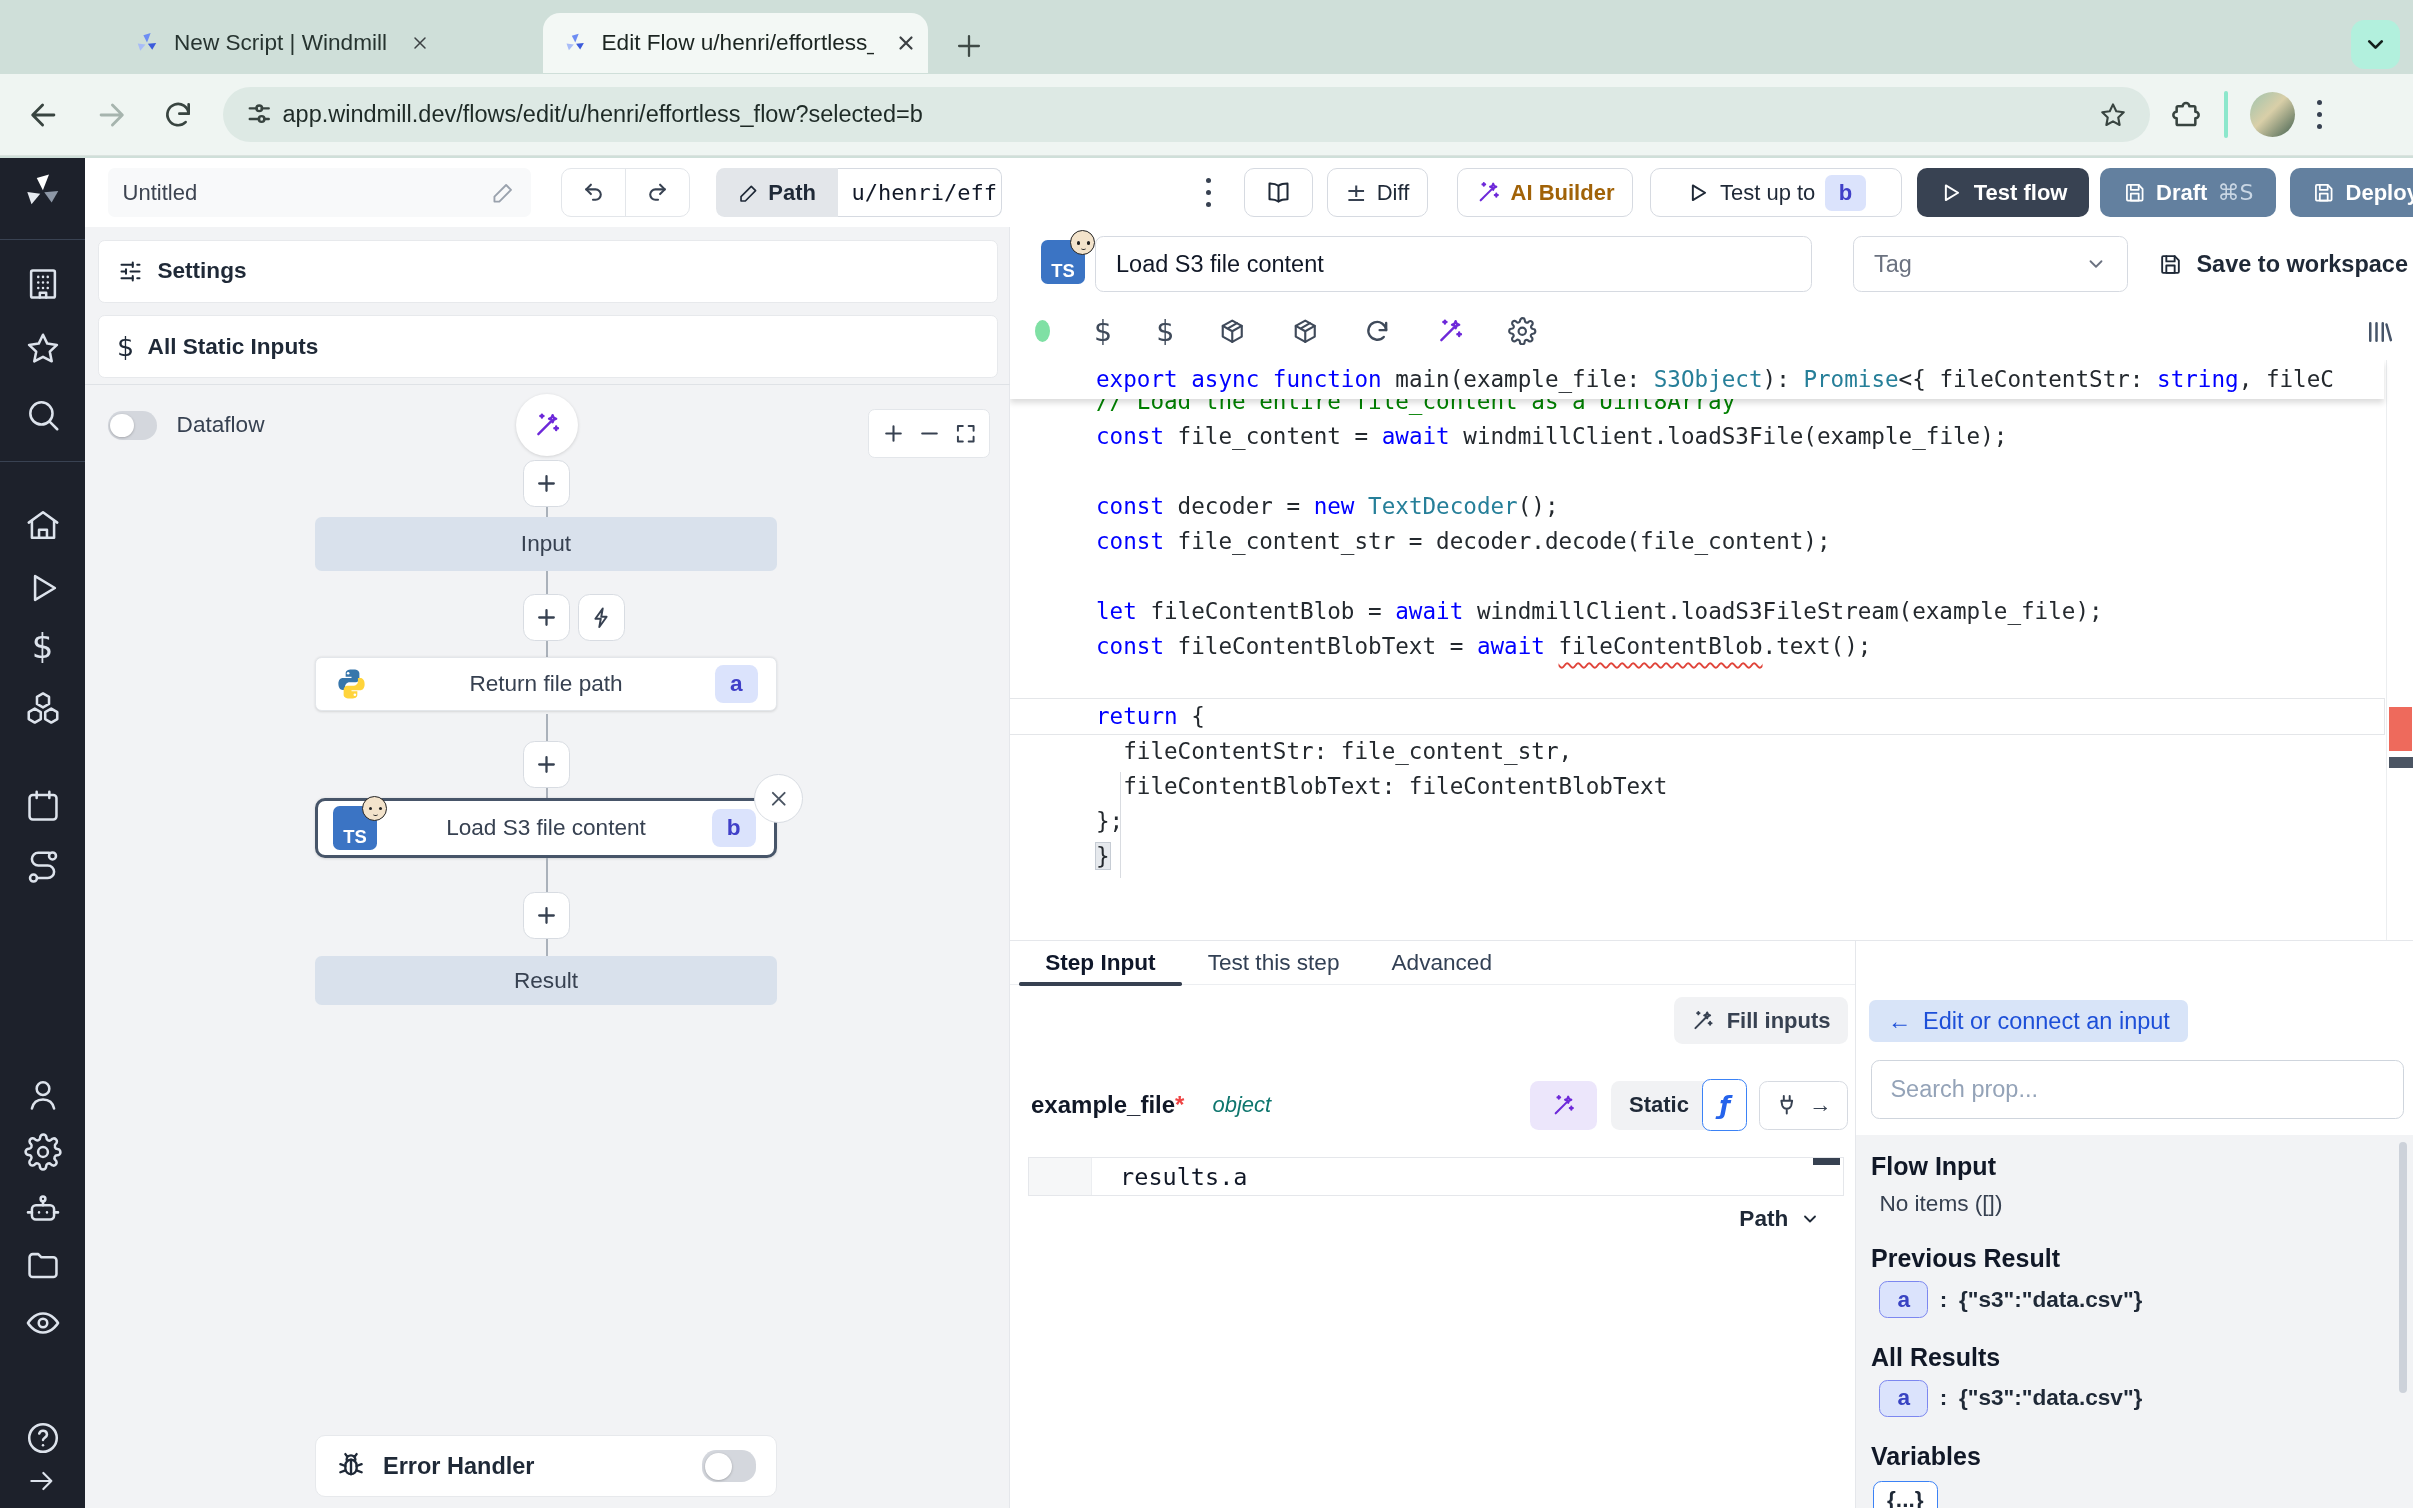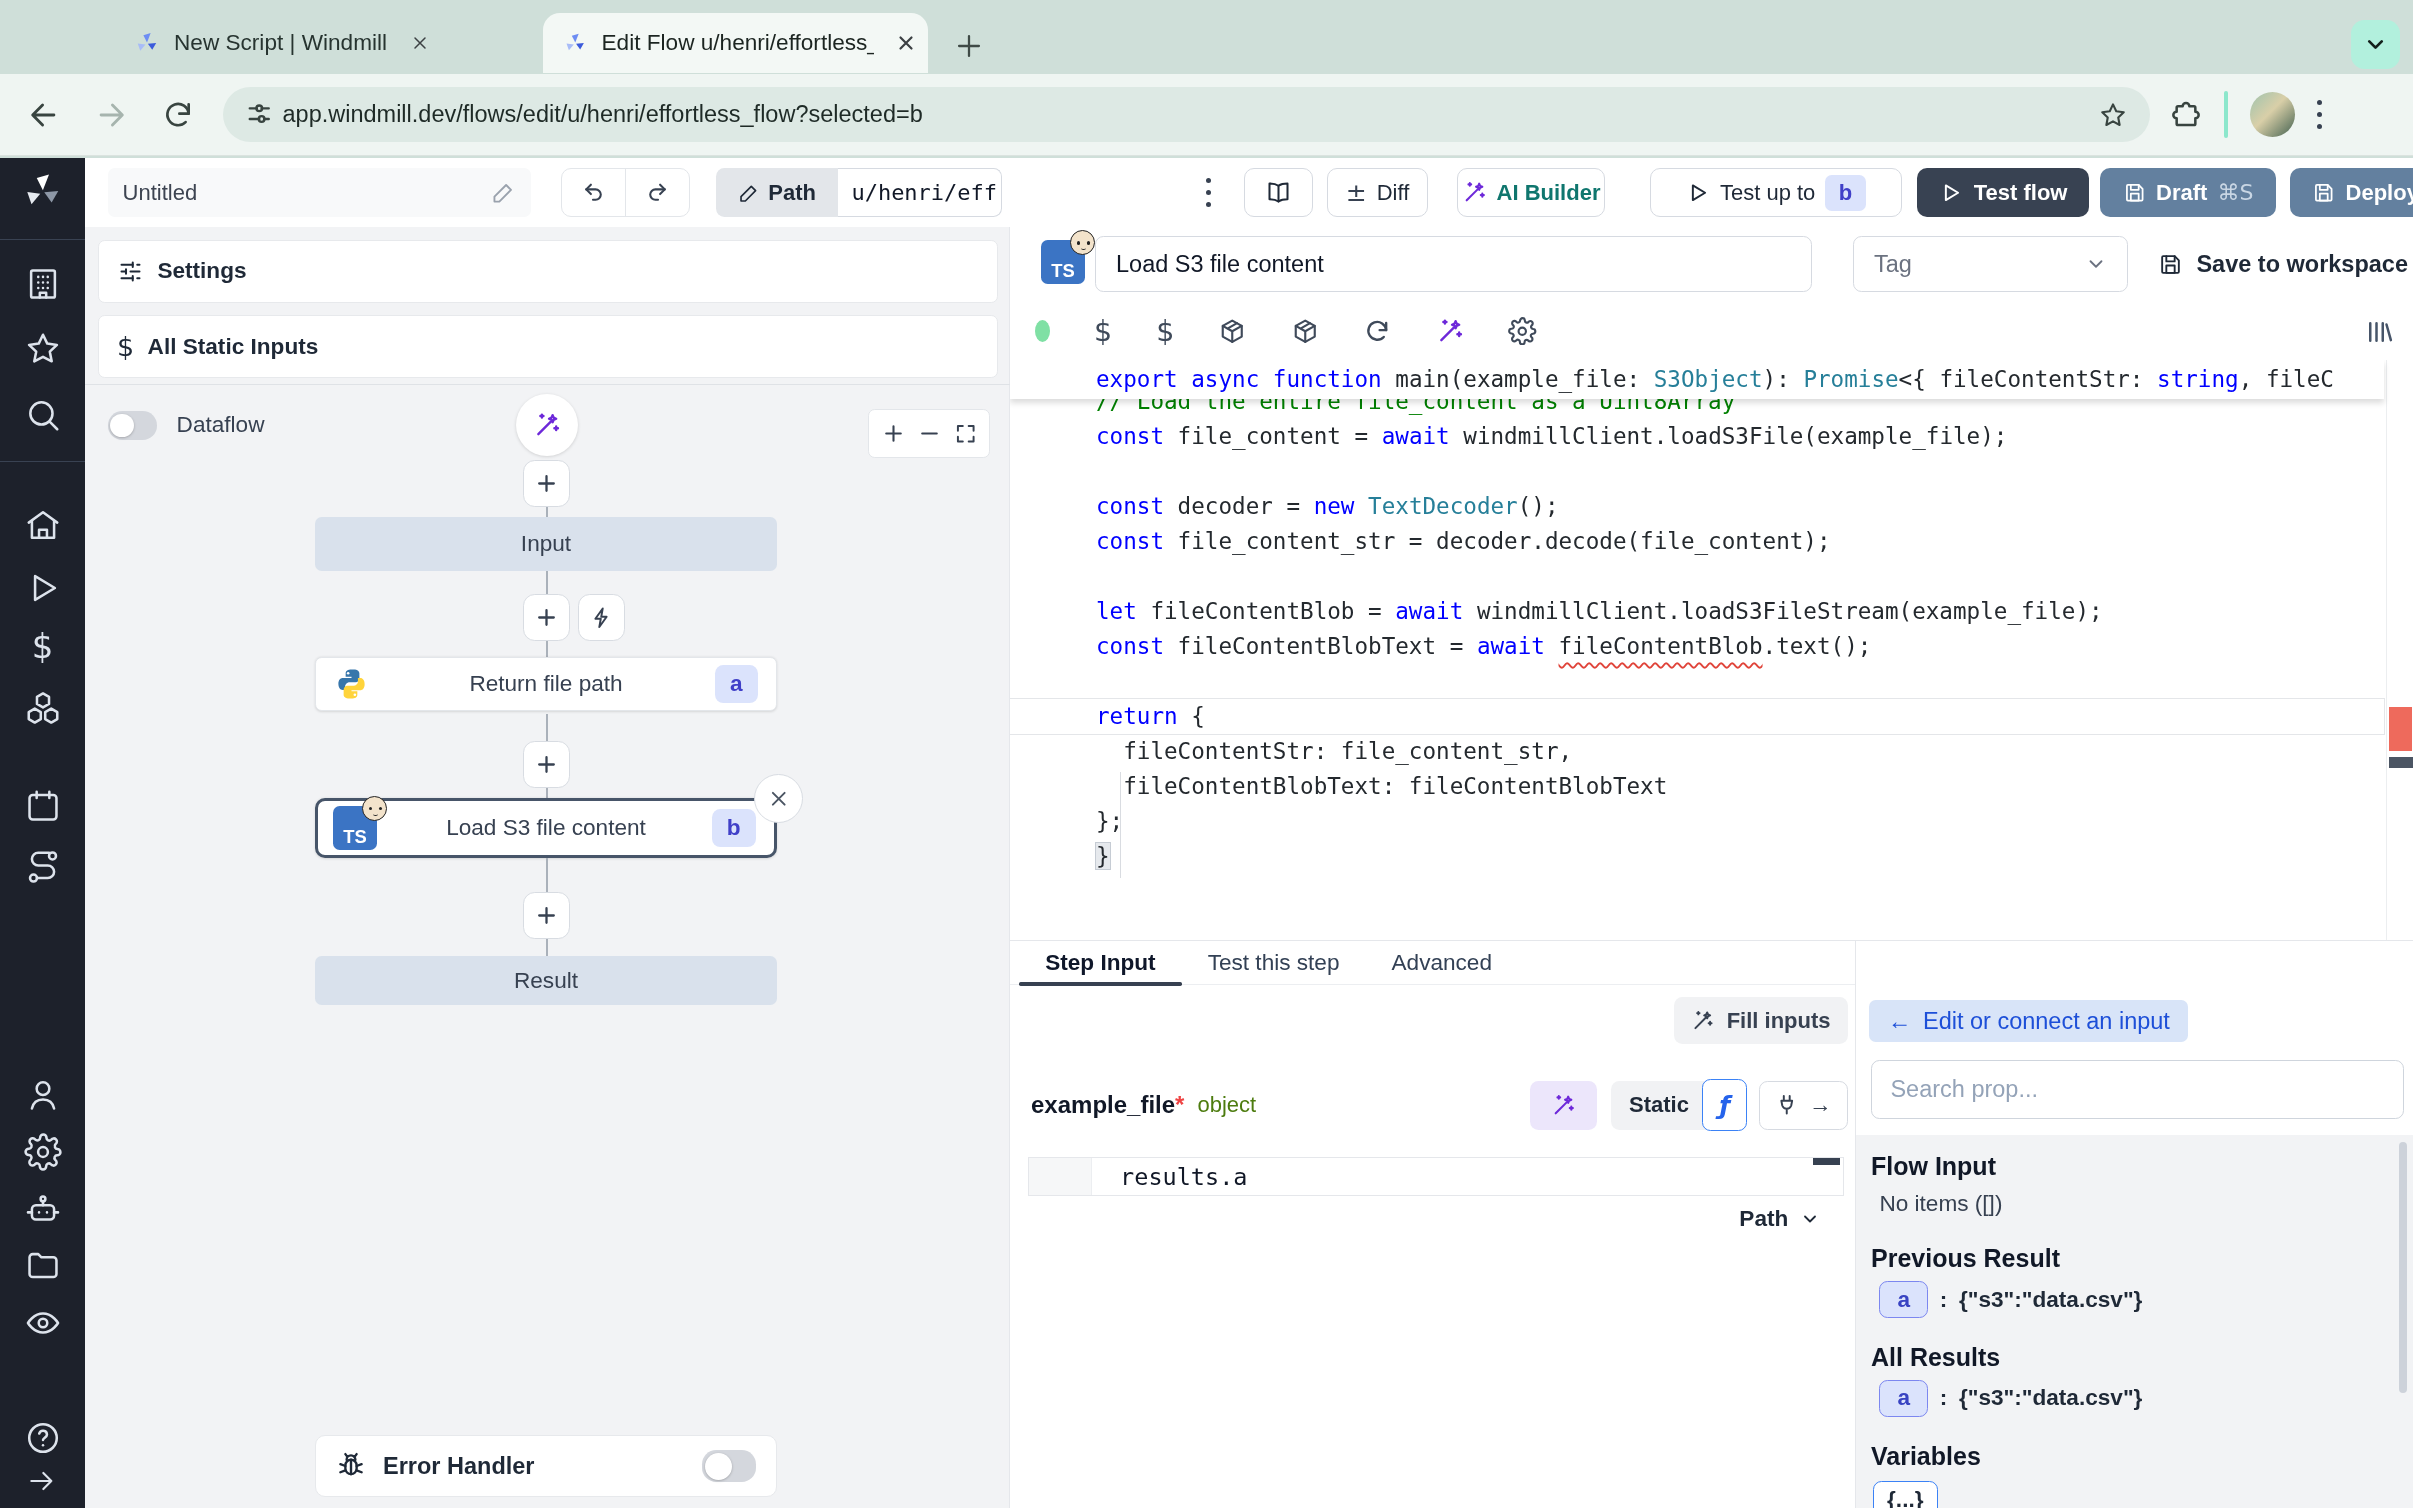--- a/index.html
+++ b/index.html
@@ -39,21 +39,21 @@
   #undoredo{left:476px;width:129px;border:0.8px solid #e3e6ea;background:#fff}
   #undoredo .half{flex:1;height:100%;display:flex;align-items:center;justify-content:center}
   #undoredo .half+.half{border-left:0.8px solid #e3e6ea}
   #pathgroup{left:631px}
   #pathseg{width:122px;height:49px;background:#e3e6ea;border-radius:8.4px 0 0 8.4px;display:flex;align-items:center;justify-content:center;gap:8.4px;font-weight:600;color:#1f2937}
   #pathval{width:164px;height:49px;border:0.8px solid #d6dae1;border-left:none;background:#fff;border-radius:0 8.4px 8.4px 0;display:flex;align-items:center;padding-left:13.4px;font-family:"DejaVu Sans Mono",monospace;font-size:22px;color:#111827}
   #kebab{left:1105px;width:37px;justify-content:center;border-radius:6.7px}
   .dot3{width:5px;height:5px;border-radius:50%;background:#374151;margin:3.4px 0}
   #btn-book{left:1159px;width:69px}
   #btn-diff{left:1242px;width:101px}
-  #btn-ai{left:1372px;width:148px;color:#0f766e;font-weight:600}
+  #btn-ai{left:1372px;width:176px;color:#a16207;font-weight:600}
   #btn-testupto{left:1565px;width:252px}
   #btn-testflow{left:1832px;width:172px;background:#384252;border:none;color:#fff;font-weight:600;justify-content:center;gap:11.7px}
   #btn-draft{left:2015px;width:176px;background:#63809f;border:none;color:#fff;font-weight:600;justify-content:center;gap:10px}
   #btn-deploy{left:2205px;width:151px;background:#63809f;border:none;color:#fff;font-weight:600;justify-content:center;gap:10px}
   .minibadge{background:#dbe3fc;color:#4040c8;font-weight:700;border-radius:6.7px;padding:5px 13.4px;font-size:22px}
   .shortcut{color:#c9d6e4;font-weight:500}
   .pm{font-size:25px;font-weight:400;color:#374151;font-family:"DejaVu Sans",sans-serif}
 
   
   #flowpanel{position:absolute;left:85px;top:227px;width:925px;height:1281px;background:#f2f3f5;border-right:0.8px solid #e5e7eb}
@@ -114,21 +114,21 @@
   #bottomsec{position:absolute;left:0;top:713px;width:1404px;height:433px;border-top:0.8px solid #e5e7eb;display:flex}
   #leftcol{position:relative;width:845px;height:568px}
   #tabsrow{position:absolute;left:0;top:0;width:845px;height:44px;border-bottom:0.8px solid #eceef1;display:flex;padding-left:9.2px}
   .stab{height:44px;display:flex;align-items:center;padding:0 26px;font-size:22.6px;color:#334155;position:relative}
   .stab.active{color:#0f172a;font-weight:600}
   .stab.active:after{content:"";position:absolute;left:0;right:0;bottom:-0.8px;height:4.2px;background:#374151;border-radius:1.7px}
   #fillinputs{position:absolute;left:664px;top:56px;width:174px;height:47px;background:#f1f2f4;border-radius:8.4px;display:flex;align-items:center;justify-content:center;gap:11.7px;font-size:22px;font-weight:600;color:#374151}
   #fieldrow{position:absolute;left:21px;top:139px;width:817px;height:50px;display:flex;align-items:center}
   #fieldname{font-size:24px;font-weight:700;color:#111827}
   #fieldreq{color:#ef4444;font-weight:700;font-size:24px}
-  #fieldtype{font-size:22px;color:#4d7c0f;margin-left:13px}
+  #fieldtype{font-style:italic;font-size:22px;color:#0f766e;margin-left:28px}
   #fieldbtns{margin-left:auto;display:flex;align-items:center;gap:13.4px}
   #wandbtn{width:67px;height:49px;background:#ece6fb;border-radius:8.4px;display:flex;align-items:center;justify-content:center}
   #staticpill{height:49px;background:#f1f2f4;border-radius:8.4px;display:flex;align-items:center;padding-left:18.4px;gap:13.4px;font-size:22px;font-weight:600;color:#1f2937}
   #fnbox{width:45px;height:52px;background:#fff;border:1.7px solid #3b82f6;border-radius:8.4px;display:flex;align-items:center;justify-content:center;color:#2563eb;font-size:25px;font-style:italic;font-family:"DejaVu Sans",sans-serif;margin-right:-1.7px}
   #pluggroup{width:89px;height:49px;border:0.8px solid #d6dae1;border-radius:8.4px;display:flex;align-items:center;justify-content:center;gap:10px;background:#fff;font-size:22.6px;color:#374151}
   #exprbox{position:absolute;left:17.6px;top:216px;width:816px;height:39px;border:0.8px solid #e5e7eb;background:#fff;display:flex}
   #exprgutter{width:63px;background:#f6f7f8;border-right:0.8px solid #eceef1}
   #exprtext{flex:1;display:flex;align-items:center;padding-left:28.5px;font-family:"DejaVu Sans Mono",monospace;font-size:23.5px;color:#111827}
   #exprdash{position:absolute;right:2.5px;top:0;width:27px;height:6.7px;background:#374151}
   #helprow{position:absolute;right:35px;top:265px;display:flex;align-items:center;gap:11.7px;font-size:22.6px;font-weight:600;color:#1f2937}

